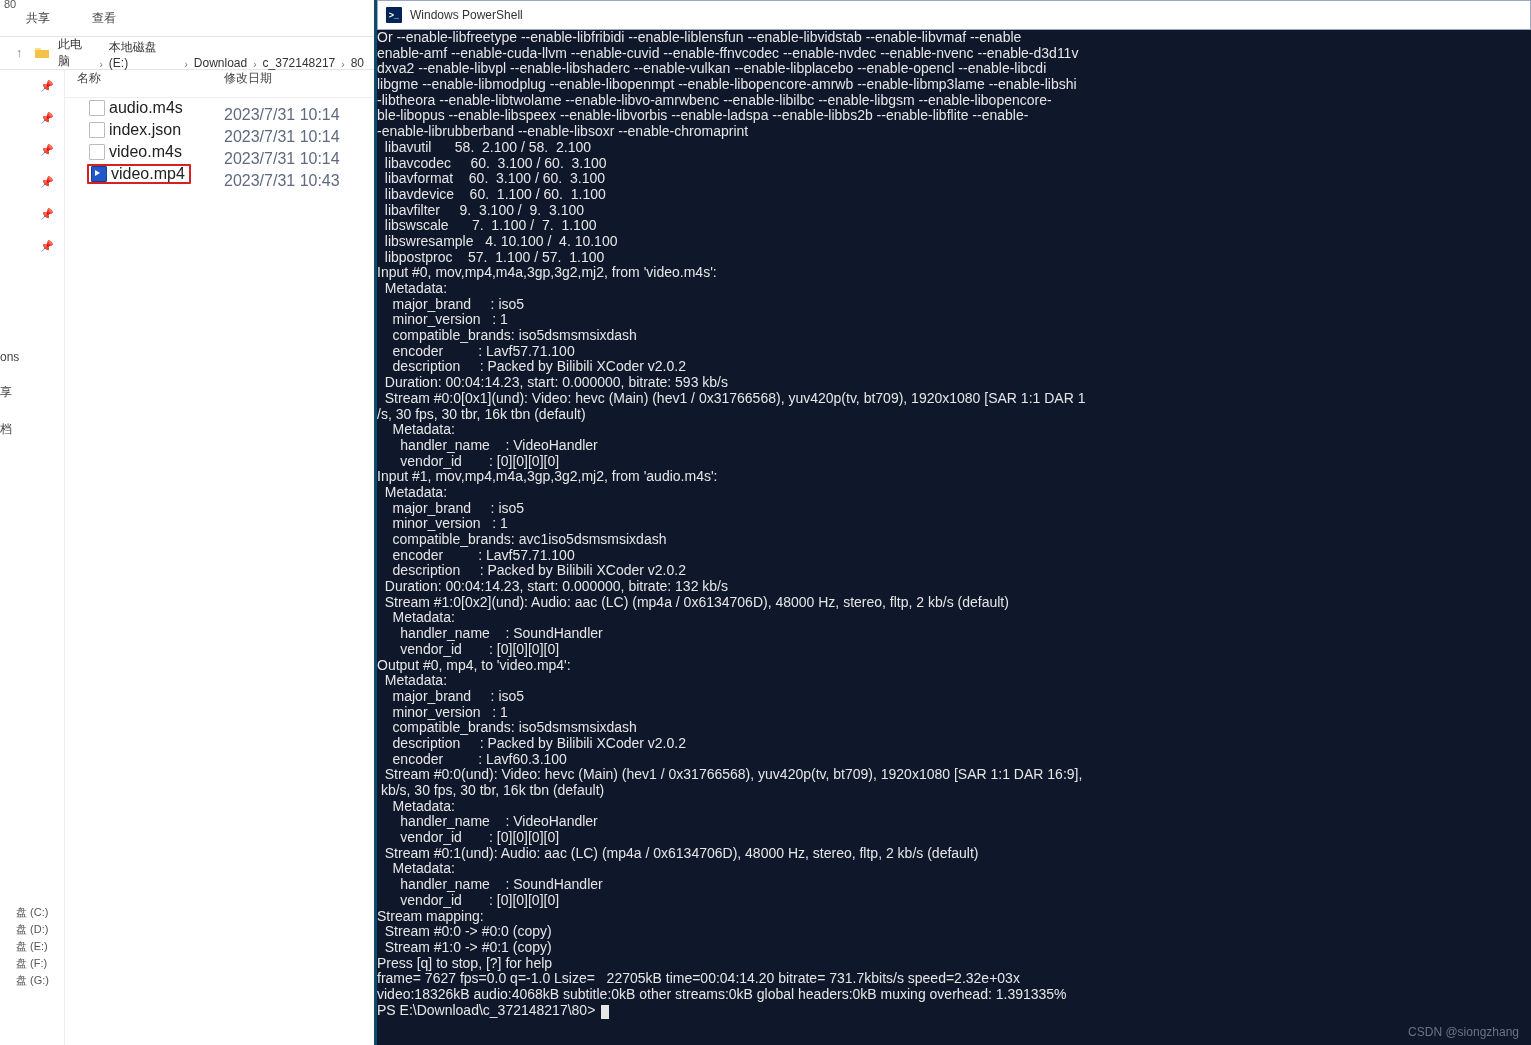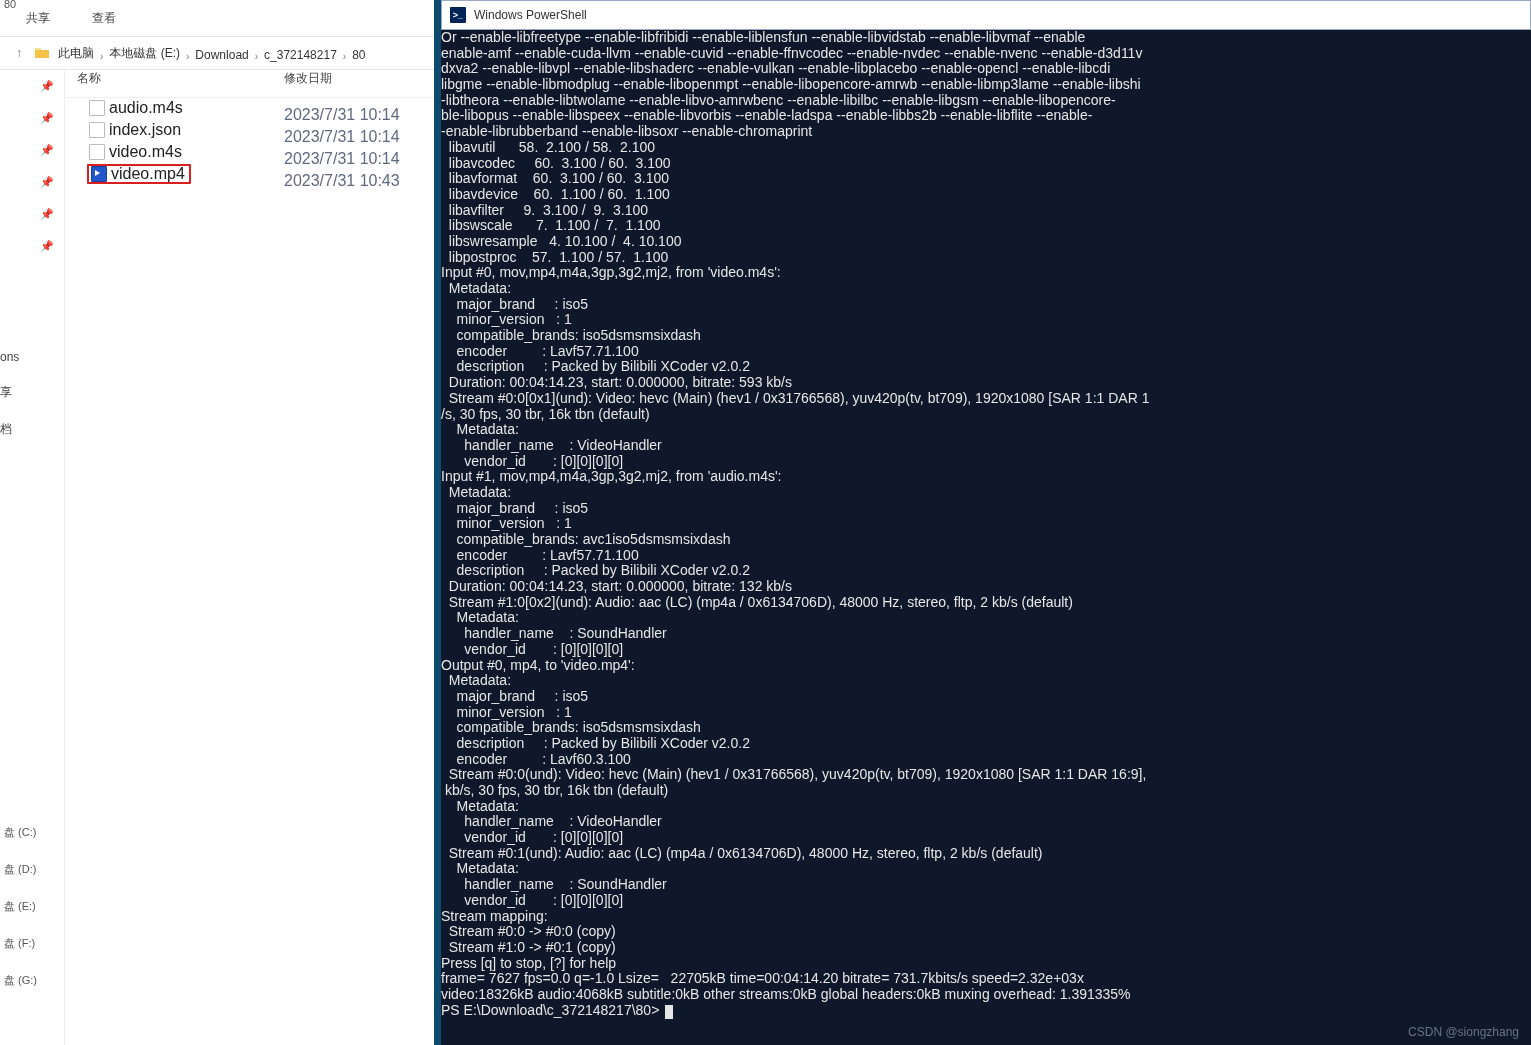--- a/index.html
+++ b/index.html
@@ -1,18 +1,18 @@
 <!DOCTYPE html>
 <html><head>
 <meta charset="utf-8">
 <style>
   * { margin:0; padding:0; box-sizing:border-box; font-family:"Microsoft YaHei","Segoe UI",Tahoma,sans-serif; }
   body { width:1531px; height:1045px; overflow:hidden; background:#fff; display:flex; }
   
-  .explorer { width:441px; height:100%; display:flex; flex-direction:column; border-right:7px solid #0c4a6e; position:relative; }
+  .explorer { width:377px; height:100%; display:flex; flex-direction:column; border-right:3px solid #0c4a6e; position:relative; }
   .exp-tabs { height:36px; padding:0 8px; display:flex; align-items:center; gap:6px; font-size:12px; }
   .exp-tab { padding:6px 18px; color:#444; cursor:pointer; }
   .addr-row { height:34px; display:flex; align-items:center; padding:0 6px; border-top:1px solid #e5e5e5; border-bottom:1px solid #e5e5e5; }
   .nav-btn { width:26px; height:26px; display:flex; align-items:center; justify-content:center; color:#777; cursor:pointer; font-size:12px;}
   .breadcrumb { flex:1; display:flex; align-items:flex-end; gap:0; font-size:12px; color:#333; }
   .crumb { padding:0 4px; cursor:pointer; }
   .crumb-sep { color:#777; font-size:10px; padding:0 2px; }
   .folder-ico { width:16px; height:16px; margin:0 4px 0 2px; display:inline-block; }
   .folder-ico svg { display:block; }
   .exp-body { flex:1; display:flex; position:relative; }
@@ -24,21 +24,21 @@
   .col-date { width:150px; }
   .file-row { height:22px; display:flex; align-items:center; font-size:16px; color:#222; padding-left:10px; }
   .file-row .col-date { color:#5f6a80;margin-top:12px; }
   .file-row.highlight .fname-box { border:2px solid #d92020; border-radius:1px; padding:0 4px 0 2px; display:inline-flex; align-items:center; height:20px; }
   .file-row:not(.highlight) .fname-box { display:inline-flex; align-items:center; padding-left:2px; }
   .fi-ico { width:16px; height:16px; margin-right:4px; display:inline-flex; align-items:center; justify-content:center; }
   .fi-generic { background:#fff; border:1px solid #bbb; border-radius:1px; }
   .fi-json { background:#fff; border:1px solid #bbb; border-radius:1px; }
   .fi-mp4 { background:#2257c9; border:1px solid #1a3f90; border-radius:1px; position:relative; }
   .fi-mp4::after { content:""; position:absolute; left:3px; top:3px; width:0; height:0; border-left:5px solid #fff; border-top:3px solid transparent; border-bottom:3px solid transparent; }
-  .drive-list { position:absolute; left:0; bottom:56px; width:65px; display:flex; flex-direction:column; gap:20px; font-size:11px; color:#555; padding-left:4px;}
+  .drive-list { position:absolute; left:0; bottom:56px; width:65px; display:flex; flex-direction:column; gap:0; font-size:11px; color:#555; padding-left:16px;}
   .drive-item { cursor:pointer; padding:1px 0; }
   
   .ps-wrap { flex:1; height:100%; display:flex; flex-direction:column; }
   .ps-title { height:30px; background:#fff; border:1px solid #9aa7c7; display:flex; align-items:center; padding:0 8px; font-size:12px; color:#333; gap:8px; }
   .ps-ico { width:16px; height:16px; background:#012456; display:inline-flex; align-items:center; justify-content:center; color:#fff; font-size:9px; font-weight:bold; border-radius:1px;}
   .ps-body { flex:1; background:#0f172a; color:#e6e6e6; font-family:Consolas,"Courier New",monospace; font-size:14px; line-height:1.05; white-space:pre; padding:0 0 0 0; overflow:hidden; position:relative;}
   .cursor { display:inline-block; width:8px; height:14px; background:#e6e6e6; vertical-align:text-bottom; margin-left:2px;}
   .watermark { position:absolute; right:12px; bottom:6px; color:#7c8aa0; font-size:12px; font-family:"Segoe UI",sans-serif; opacity:.8;}
   .side-left-edge { position:absolute; left:0; top:280px; width:32px; font-size:12px; color:#444; display:flex; flex-direction:column; gap:20px; align-items:flex-start;}
 </style>

